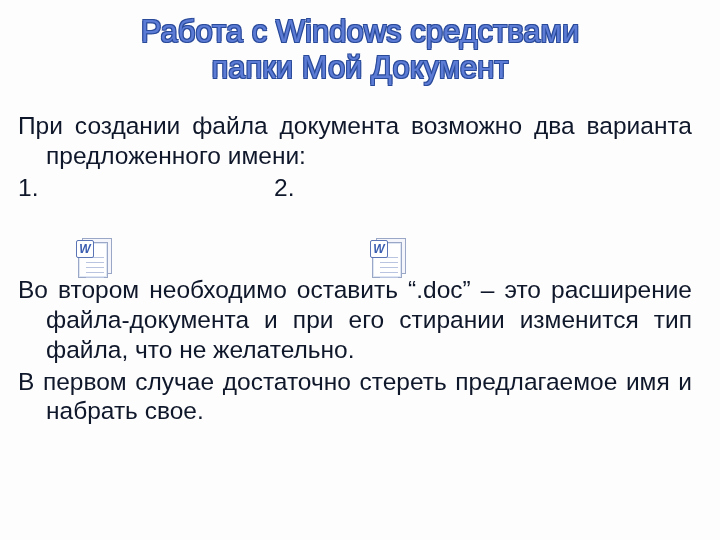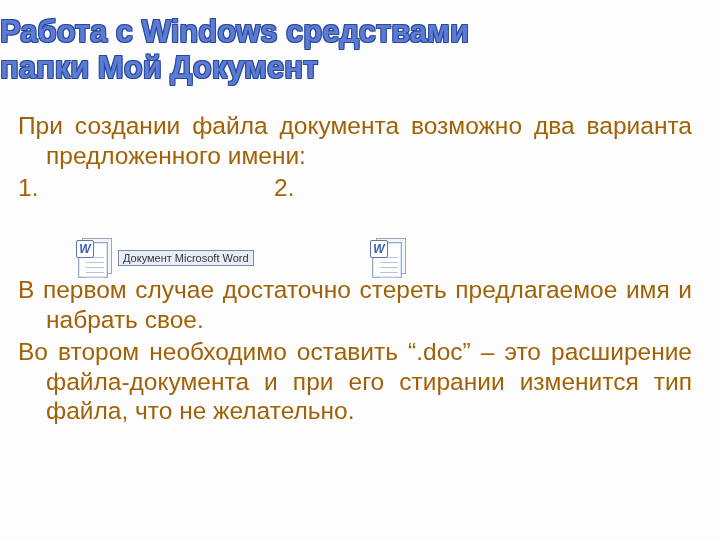--- a/index.html
+++ b/index.html
@@ -5,38 +5,38 @@
   * { margin: 0; padding: 0; box-sizing: border-box; }
   body {
     width: 720px;
     height: 540px;
     background: #fdfdfd;
     font-family: Arial, sans-serif;
     position: relative;
     overflow: hidden;
   }
   .title {
-    text-align: left;
+    text-align: center;
     padding-top: 14px;
     font-size: 31px;
-    font-weight: bold;
+    font-weight: normal;
     line-height: 1.15;
   }
   .title-line {
     color: #5b7bd4;
     text-shadow:
       -1px -1px 0 #2a4a9a,
        1px -1px 0 #2a4a9a,
       -1px  1px 0 #2a4a9a,
        1px  1px 0 #2a4a9a;
   }
   .content {
     padding: 26px 28px 0 18px;
     font-size: 24.5px;
-    color: #a16207;
+    color: #0f172a;
     line-height: 1.22;
   }
   .para {
     text-align: justify;
     text-align-last: left;
     text-indent: 0;
     margin-bottom: 2px;
   }
   .para .hang {
     display: block;
@@ -146,38 +146,37 @@
   </div>
 
   <div class="variants-row">
     <span class="num1">1.</span>
     <span class="gap1"></span>
     <span class="num2">2.</span>
   </div>
 
   <div class="body-text">
     <div class="jp">
-      <span class="hang">В первом случае достаточно стереть предлагаемое имя и набрать свое.</span>
+      <span class="hang">Во втором необходимо оставить “.doc” – это расширение файла-документа и при его стирании изменится тип файла, что не желательно.</span>
     </div>
     <div class="jp">
-      <span class="hang">Во втором необходимо оставить “.doc” – это расширение файла-документа и при его стирании изменится тип файла, что не желательно.</span>
+      <span class="hang">В первом случае достаточно стереть предлагаемое имя и набрать свое.</span>
     </div>
   </div>
 
 </div>
 
 <div class="file-block fb1">
   <div class="doc-icon">
     <div class="page-back"></div>
     <div class="page-front">
         <div class="lines"></div>
       </div>
     <div class="w-badge">W</div>
   </div>
-  <div class="rename-box">Документ Microsoft Word</div>
 </div>
 
 <div class="file-block fb2">
   <div class="doc-icon">
     <div class="page-back"></div>
     <div class="page-front">
         <div class="lines"></div>
       </div>
     <div class="w-badge">W</div>
   </div>

